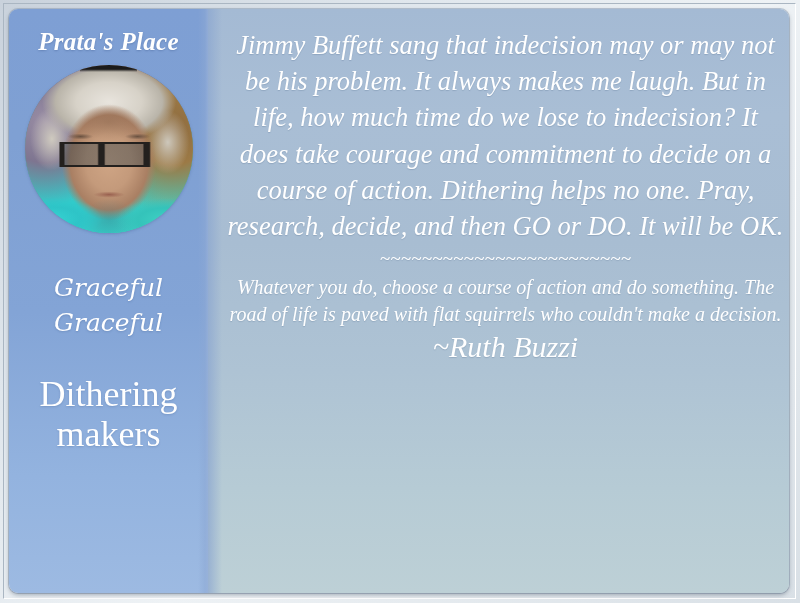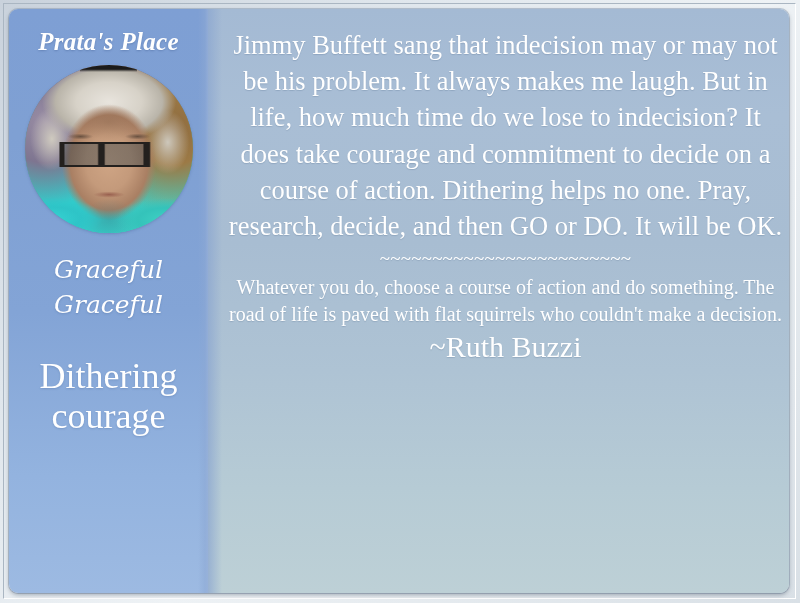--- a/index.html
+++ b/index.html
@@ -148,21 +148,21 @@
     left: 33%; right: 33%;
   }
   #ph-shirt {
     top: 72%; bottom: 0;
     background:
       radial-gradient(ellipse 70px 30px at 16% 70%, #35d2d2 0%, #2ec4c7 40%, rgba(46,196,199,0) 72%),
       radial-gradient(ellipse 70px 30px at 84% 72%, #3fd1c4 0%, #34c3ba 40%, rgba(52,195,186,0) 72%);
   }
 
   #tagline {
-    margin-top: 20px;
+    margin-top: 38px;
     font-family: "DejaVu Serif", "Liberation Serif", serif;
     font-style: italic;
     font-size: 25px;
     line-height: 1.38;
     color: #ffffff;
     text-align: center;
     text-shadow: 0 1px 2px rgba(70,100,150,0.35);
   }
 
   #left-headline {
@@ -180,20 +180,21 @@
   
   #right-panel {
     position: relative;
     flex: 1 1 auto;
     box-sizing: border-box;
     background: linear-gradient(180deg, #a4bad4 0%, #a9bed5 18%, #a8bdd2 40%, #aec3d4 62%, #b6cbd5 82%, #bdd0d6 100%);
     color: #ffffff;
     padding: 18px 4px 10px 18px;
     display: flex;
     flex-direction: column;
+    font-style: italic;
   }
   #right-panel::before {
     content:"";
     position:absolute; left:0; top:0; bottom:0; width:14px;
     background: linear-gradient(90deg, rgba(140,167,208,0.75) 0%, rgba(164,186,212,0) 100%);
     pointer-events:none;
   }
 
   .quote-block {
     font-family: "Liberation Serif", serif;
@@ -254,21 +255,21 @@
         <div class="ph" id="ph-topbar"></div>
       </div>
 
       <div id="tagline">
         <div>Graceful</div>
         <div>Graceful</div>
       </div>
 
       <div id="left-headline">
         <div>Dithering</div>
-        <div>courage</div>
+        <div>makers</div>
       </div>
 
     </div>
 
     <div id="right-panel">
 
       <p id="quote-main" class="quote-block">Jimmy Buffett sang that indecision may or may not be his problem. It always makes me laugh. But in life, how much time do we lose to indecision? It does take courage and commitment to decide on a course of action. Dithering helps no one. Pray, research, decide, and then GO or DO. It will be OK.</p>
 
       <div id="wave-divider">~~~~~~~~~~~~~~~~~~~~~~~~</div>
 

